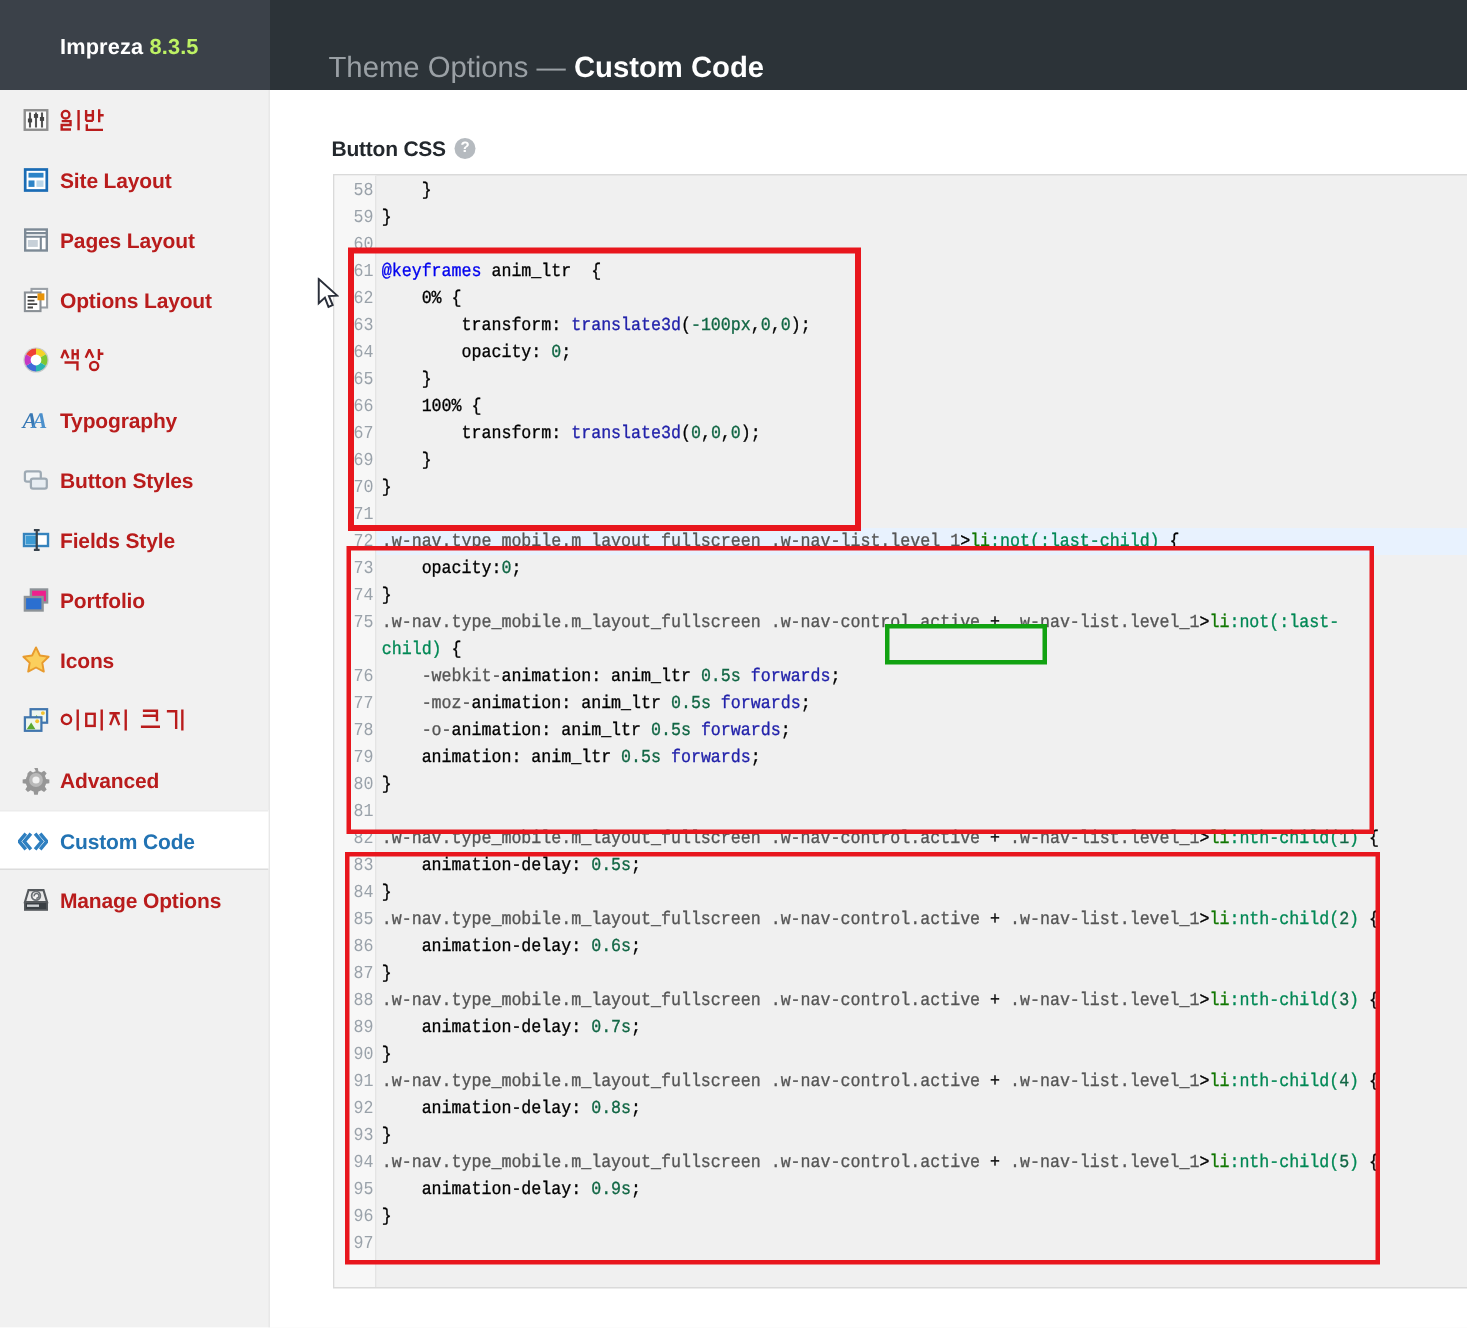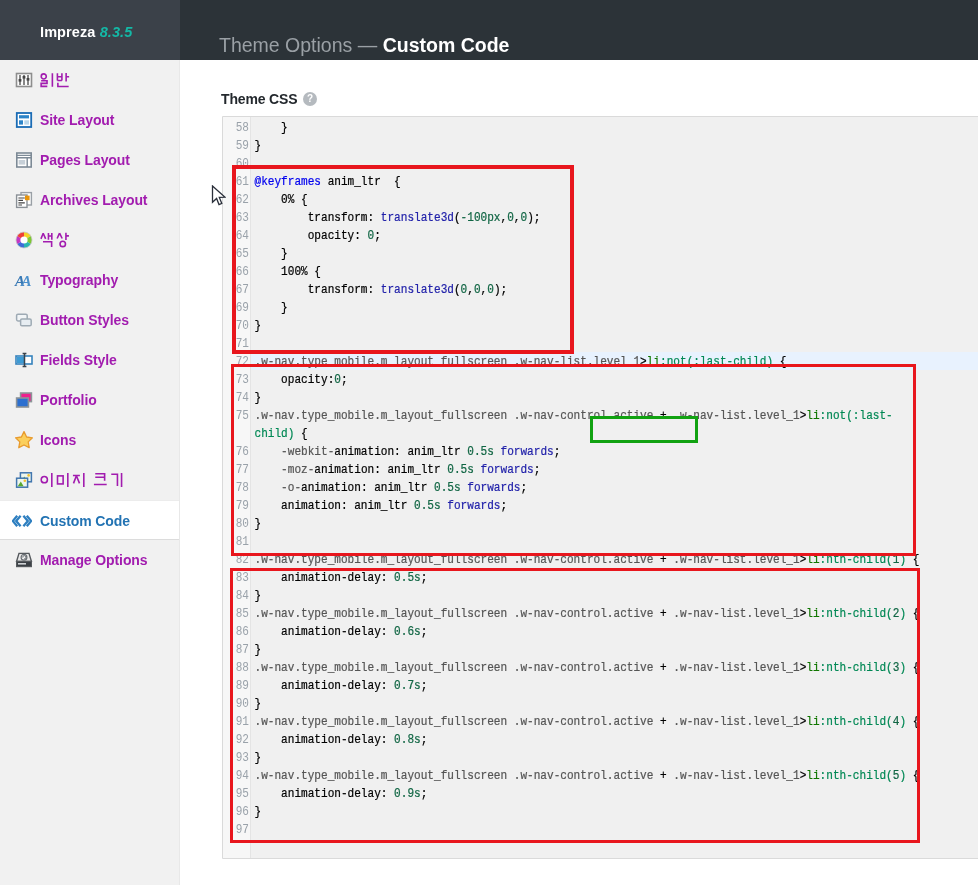--- a/index.html
+++ b/index.html
@@ -1,24 +1,24 @@
 <!DOCTYPE html>
 <html><head><meta charset="utf-8"><style>
 * { margin:0; padding:0; box-sizing:border-box; }
 html,body { width:978px; height:885px; background:#fff; font-family:"Liberation Sans",sans-serif; overflow:hidden; position:relative; }
 
 .hdr { position:absolute; left:0; top:0; width:978px; height:60px; background:#2c3338; }
 .hdrl { position:absolute; left:0; top:0; width:180px; height:60px; background:#3b4149; }
 .brand { position:absolute; left:40px; top:24px; font-size:14.5px; font-weight:bold; color:#fff; letter-spacing:0.1px; }
-.brand s { text-decoration:none; color:#14b8a6;font-style:italic; }
+.brand s { text-decoration:none; color:#bef264; }
 .htitle { position:absolute; left:219px; top:34px; font-size:19.5px; color:#9aa0a5; }
 .htitle b { color:#fff; }
 
 .side { position:absolute; left:0; top:60px; width:180px; height:825px; background:#f1f1f1; border-right:1px solid #e8e8e8; }
-.mi { position:relative; height:40px; color:#a21caf; }
+.mi { position:relative; height:40px; color:#b91c1c; }
 .mi .ic { position:absolute; left:14px; top:10px; }
 .mi .lbl { position:absolute; left:40px; top:0; line-height:40px; font-size:14px; letter-spacing:-0.1px; font-weight:600; white-space:nowrap; }
 .mi.act { background:#fff; color:#2273b3; border-top:1px solid #ececec; border-bottom:1px solid #dcdcdc; }
 .hg { vertical-align:-3px; margin-right:1px; }
 .hsp { display:inline-block; width:5px; }
 
 .h2 { position:absolute; left:221px; top:91px; font-size:14px; letter-spacing:-0.15px; font-weight:bold; color:#23282d; }
 .help { position:absolute; left:303px; top:92px; width:14px; height:14px; border-radius:50%; background:#b5babf; color:#fff; font-size:10px; font-weight:bold; text-align:center; line-height:14px; }
 
 .ed { position:absolute; left:222px; top:116px; width:810px; height:743px; background:#f0f0f0; border:1px solid #dadada; border-radius:0 0 3px 0; }
@@ -79,21 +79,21 @@
       </svg>
       <span class="lbl">Pages Layout</span>
     </div>
 <div class="mi">
       <svg class="ic" width="20" height="20" viewBox="0 0 20 20">
         <rect x="7" y="2.6" width="10.4" height="12.4" fill="#fff" stroke="#9aa0a6" stroke-width="1.4"></rect>
         <rect x="2.6" y="5" width="10.4" height="12.4" fill="#fff" stroke="#8a9096" stroke-width="1.4"></rect>
         <rect x="11" y="5.6" width="4.6" height="4.6" fill="#e8940a"></rect>
         <path d="M4.4 8 H10.8 M4.4 10.4 H9 M4.4 12.8 H10.8 M4.4 15 H8" stroke="#444" stroke-width="1.2"></path>
       </svg>
-      <span class="lbl">Archives Layout</span>
+      <span class="lbl">Options Layout</span>
     </div>
 <div class="mi">
       <svg class="ic" width="20" height="20" viewBox="0 0 20 20">
         <g transform="translate(10,10)">
           <path d="M0 0 L0 -8 A8 8 0 0 1 6.9 -4 Z" fill="#f5d327"></path>
           <path d="M0 0 L6.9 -4 A8 8 0 0 1 6.9 4 Z" fill="#7ec832"></path>
           <path d="M0 0 L6.9 4 A8 8 0 0 1 0 8 Z" fill="#2bb5b0"></path>
           <path d="M0 0 L0 8 A8 8 0 0 1 -6.9 4 Z" fill="#3f6ad8"></path>
           <path d="M0 0 L-6.9 4 A8 8 0 0 1 -6.9 -4 Z" fill="#c438c4"></path>
           <path d="M0 0 L-6.9 -4 A8 8 0 0 1 0 -8 Z" fill="#ef4136"></path>
@@ -159,20 +159,30 @@
           <rect x="1.6" y="3.6" width="6" height="8.6"></rect>
           <path d="M12.6 0.6 V15.4"></path>
         </svg><svg class="hg" width="15" height="16" viewBox="0 0 16 16" fill="none" stroke="currentColor" stroke-width="1.7">
           <path d="M1 3.2 H8.4 M4.7 3.4 L1.6 11.6 M4.7 3.4 L8 11.6 M12.6 0.6 V15.4"></path>
         </svg><span class="hsp"></span><svg class="hg" width="15" height="16" viewBox="0 0 16 16" fill="none" stroke="currentColor" stroke-width="1.7">
           <path d="M2.4 1.4 H12.4 V8.8 M2.4 5 H12.4 M1 12.8 H14.6"></path>
         </svg><svg class="hg" width="15" height="16" viewBox="0 0 16 16" fill="none" stroke="currentColor" stroke-width="1.7">
           <path d="M2.4 1.8 H9 V14.4 M13.4 0.6 V15.4"></path>
         </svg></span>
     </div>
+<div class="mi">
+      <svg class="ic" width="20" height="20" viewBox="0 0 20 20">
+        <g fill="#969696">
+          <path d="M8.8 2 h2.4 l0.4 2.2 a6 6 0 0 1 1.9 0.8 l1.9-1.2 1.7 1.7 -1.2 1.9 a6 6 0 0 1 0.8 1.9 l2.2 0.4 v2.4 l-2.2 0.4 a6 6 0 0 1 -0.8 1.9 l1.2 1.9 -1.7 1.7 -1.9-1.2 a6 6 0 0 1 -1.9 0.8 l-0.4 2.2 h-2.4 l-0.4-2.2 a6 6 0 0 1 -1.9-0.8 l-1.9 1.2 -1.7-1.7 1.2-1.9 a6 6 0 0 1 -0.8-1.9 l-2.2-0.4 v-2.4 l2.2-0.4 a6 6 0 0 1 0.8-1.9 L4.4 5.5 6.1 3.8 8 5 a6 6 0 0 1 1.9-0.8 Z"></path>
+        </g>
+        <circle cx="10" cy="10" r="4.6" fill="#b9b9b9"></circle>
+        <circle cx="10" cy="10" r="2.4" fill="#f1f1f1"></circle>
+      </svg>
+      <span class="lbl">Advanced</span>
+    </div>
 <div class="mi act">
       <svg class="ic" style="left:12px" width="20" height="20" viewBox="0 0 20 20">
         <g stroke="#2e7fc0" stroke-width="2.3" fill="none">
           <path d="M5.2 4.8 L0.8 10 L5.2 15.2"></path>
           <path d="M8.6 4.8 L4.2 10 L8.6 15.2"></path>
           <path d="M14.8 4.8 L19.2 10 L14.8 15.2"></path>
           <path d="M11.4 4.8 L15.8 10 L11.4 15.2"></path>
         </g>
       </svg>
       <span class="lbl">Custom Code</span>
@@ -181,21 +191,21 @@
       <svg class="ic" width="20" height="20" viewBox="0 0 20 20">
         <path d="M5 3.4 h10 l2.4 8 H2.6 Z" fill="#e9e9e9" stroke="#55595d" stroke-width="1.4"></path>
         <rect x="2.6" y="11.4" width="14.8" height="5.2" fill="#3a3f44" stroke="#55595d" stroke-width="1.2"></rect>
         <rect x="4" y="13" width="8" height="1.6" fill="#cfd2d5"></rect>
         <circle cx="10" cy="7.2" r="2.9" fill="#f4f4f4" stroke="#6a6f74" stroke-width="1.2"></circle>
         <path d="M8.8 7.6 a1.6 1.6 0 1 1 1.4 1.2" stroke="#6a6f74" stroke-width="1" fill="none"></path>
       </svg>
       <span class="lbl">Manage Options</span>
     </div>
 </div>
-<div class="h2">Theme CSS</div>
+<div class="h2">Button CSS</div>
 <div class="help">?</div>
 <div class="ed">
 <div class="gut"></div>
 <div class="hlbar"></div>
 <div class="rows">
 <div class="r"><i>58</i><b>&nbsp;&nbsp;&nbsp;&nbsp;}</b></div>
 <div class="r"><i>59</i><b>}</b></div>
 <div class="r"><i>60</i><b></b></div>
 <div class="r"><i>61</i><b><s class="d">@keyframes</s>&nbsp;anim_ltr&nbsp;&nbsp;{</b></div>
 <div class="r"><i>62</i><b>&nbsp;&nbsp;&nbsp;&nbsp;0%&nbsp;{</b></div>

